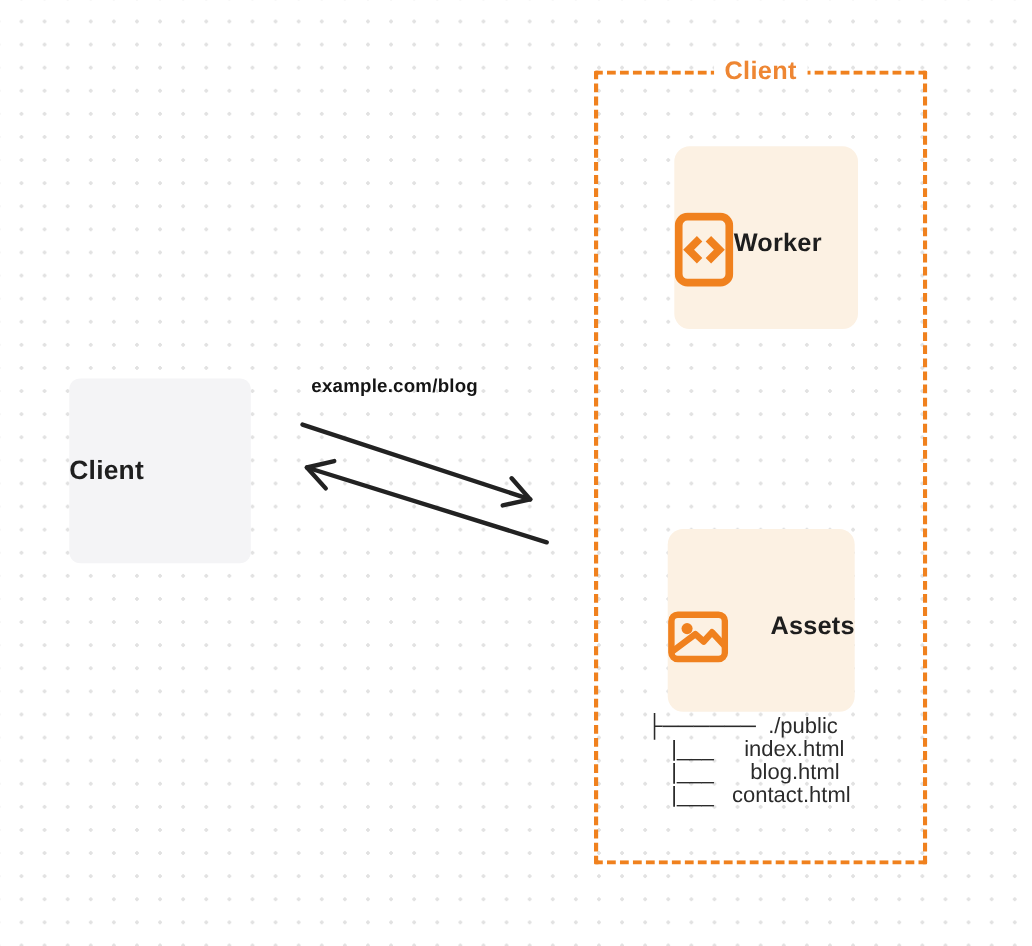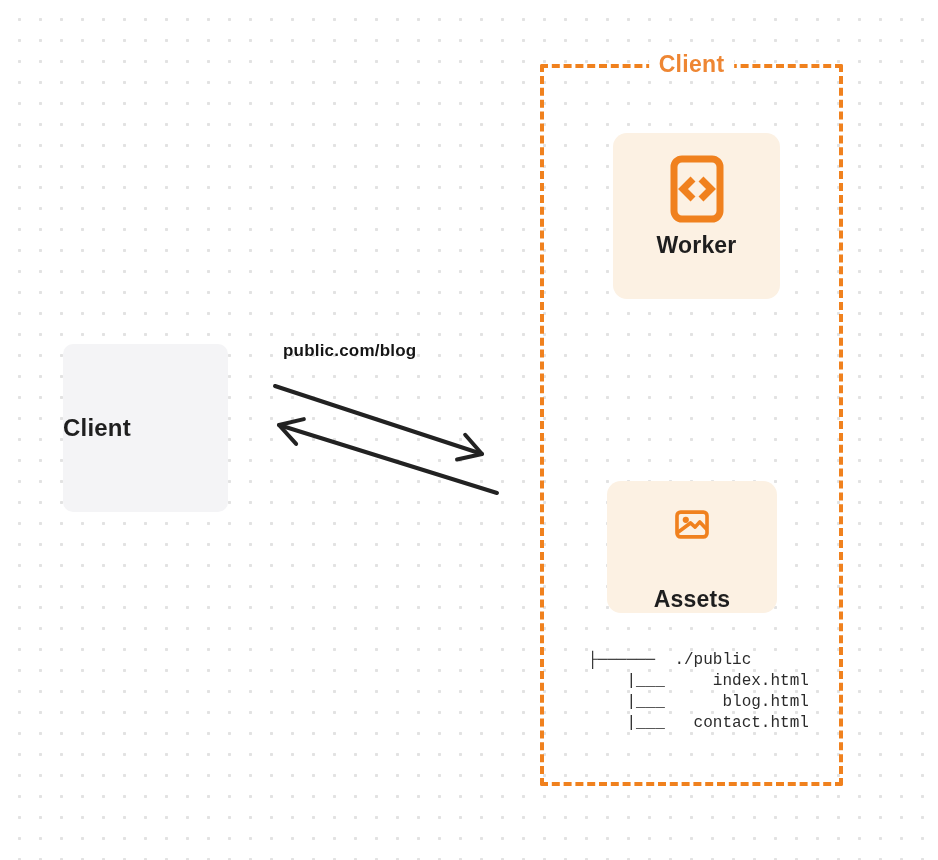--- a/index.html
+++ b/index.html
@@ -62,54 +62,54 @@
     font-size: 23px; font-weight: bold; color: #ee8633;
     letter-spacing: 0.3px;
     white-space: nowrap;
   }
 
   
   .card {
     position: absolute;
     background: #fcf1e3;
     border-radius: 14px;
-    display: flex; flex-direction: column;
+    display: flex; 
     align-items: center;
   }
   .worker-card { left: 613px; top: 133px; width: 167px; height: 166px; }
-  .assets-card { left: 607px; top: 481px; width: 170px; height: 132px; gap: 38px; }
+  .assets-card { left: 607px; top: 481px; width: 170px; height: 166px; gap: 38px; }
   .worker-card .card-icon { margin-top: 22px; }
   .assets-card .card-icon { margin-top: 29px; }
   .card .label {
     font-size: 23px; font-weight: bold; color: #1e1e1e;
     margin-top: 9px;
     letter-spacing: 0.2px;
   }
 
   
   .file-tree {
     position: absolute;
     left: 588px; top: 650px;
-    font-family: Liberation Mono, monospace;
-    font-size: 16px;
+    font-family: Liberation Sans, sans-serif;
+    font-size: 20px;
     line-height: 21px;
     color: #2b2b2b;
     white-space: pre;
   }
 </style>
 </head>
 <body>
 
 <div id="canvas">
 
   <div class="client-box">
     <span class="label">Client</span>
   </div>
 
-  <div class="request-label">public.com/blog</div>
+  <div class="request-label">example.com/blog</div>
 
   <svg class="arrows-svg" viewBox="0 0 938 860" xmlns="http://www.w3.org/2000/svg">
     <defs>
       <marker id="arrowhead" markerUnits="userSpaceOnUse" markerWidth="34" markerHeight="34" refX="26" refY="17" orient="auto">
         <path d="M4,4 L26,17 L4,30" fill="none" stroke="#222222" stroke-width="4" stroke-linecap="round" stroke-linejoin="round"></path>
       </marker>
     </defs>
     <line x1="275" y1="386" x2="482" y2="454" stroke="#222222" stroke-width="4" stroke-linecap="round" marker-end="url(#arrowhead)"></line>
     <line x1="497" y1="493" x2="279" y2="425" stroke="#222222" stroke-width="4" stroke-linecap="round" marker-end="url(#arrowhead)"></line>
   </svg>

